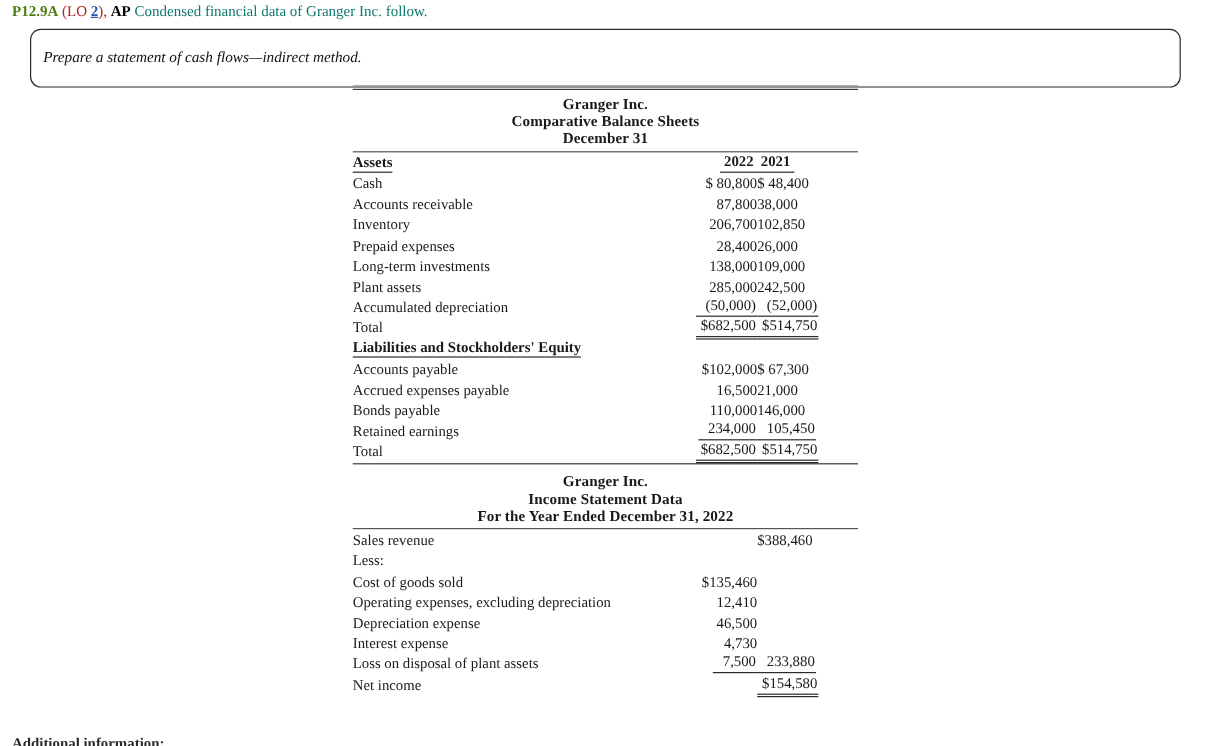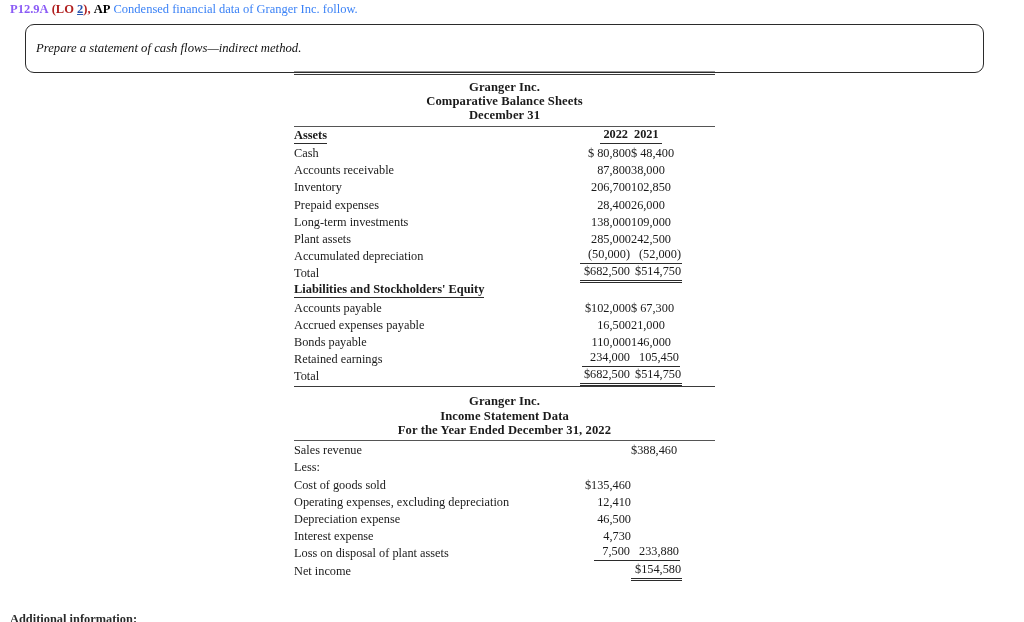--- a/index.html
+++ b/index.html
@@ -21,38 +21,38 @@
   .problem-line {
     position: absolute;
     left: 10px;
     top: 2px;
     font-size: 12.5px;
     line-height: 15px;
     white-space: nowrap;
   }
   .prob-code {
     font-weight: bold;
-    color: #8b5cf6;
+    color: #4d7c0f;
   }
   .prob-lo {
-    font-weight: bold;
+    font-weight: normal;
     color: #b02020;
   }
   .prob-lo-num {
     font-weight: bold;
     color: #2a55b0;
     text-decoration: underline;
   }
   .prob-ap {
     font-weight: bold;
     color: #000000;
   }
   .prob-text {
     font-weight: normal;
-    color: #3b82f6;
+    color: #0f766e;
   }
 
   
   .instruction-box {
     position: absolute;
     left: 25px;
     top: 24px;
     width: 959px;
     height: 49px;
     border: 1.6px solid #2b2b2b;

